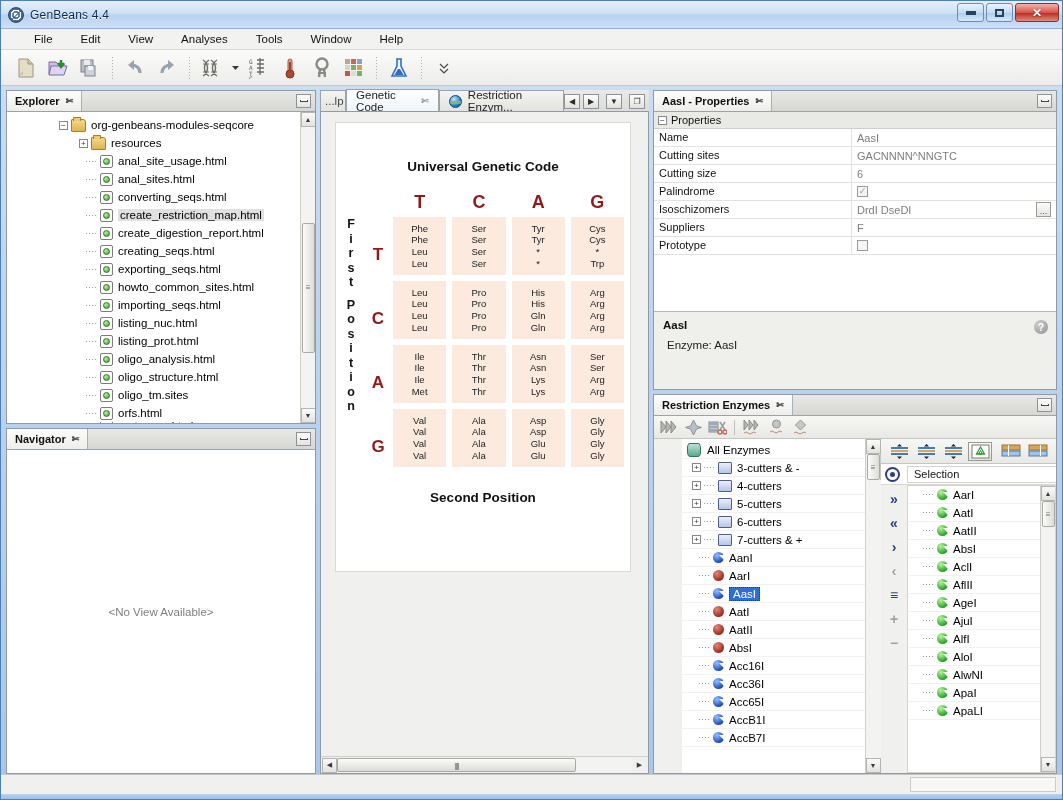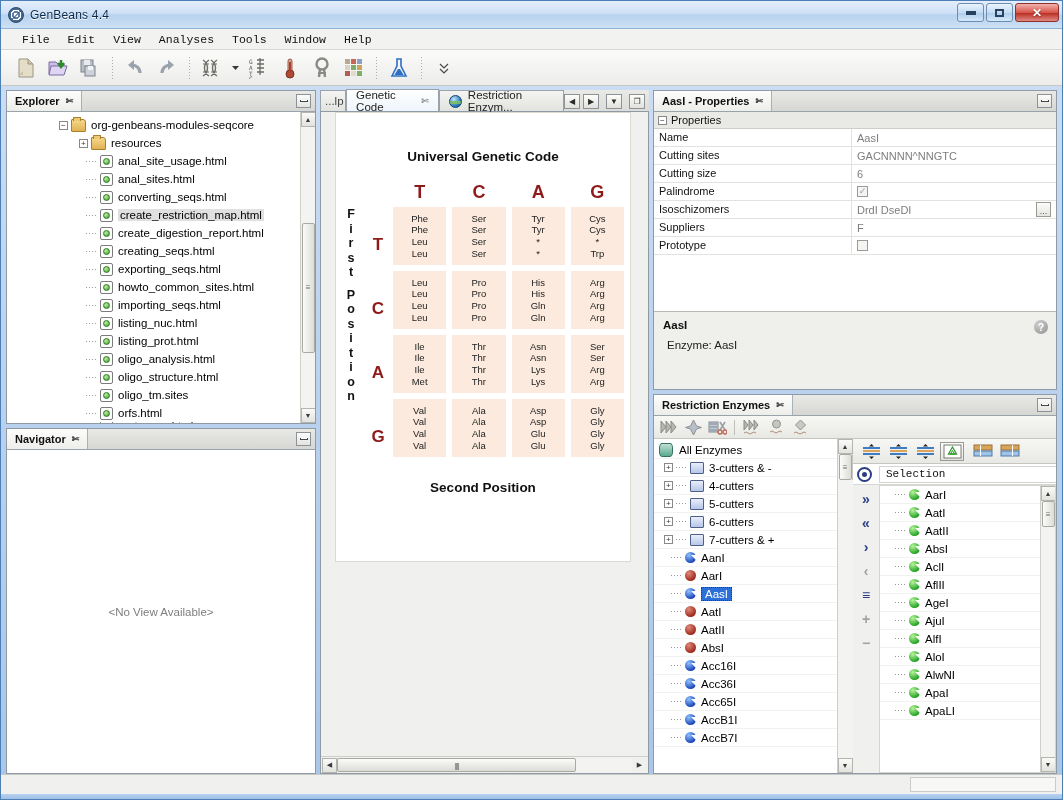--- a/index.html
+++ b/index.html
@@ -52,21 +52,21 @@
     background:linear-gradient(to bottom,#f2b2ad,#d6564b 50%,#b8281e 51%,#e08a82);
     border-color:#8e3029;
   }
   .winbtn.close .x{
     color:#fff;font-size:12px;font-weight:bold;line-height:1;text-shadow:0 1px 1px #7a1a13;
   }
   
   #menubar{
     flex:0 0 21px;height:21px; background:#f2f2f0;
     border-bottom:1px solid #d8d8d2;
-    display:flex; align-items:center; padding-left:12px; gap:0px;font-family:Liberation Mono, monospace;
+    display:flex; align-items:center; padding-left:24px; gap:10px;
   }
   #menubar .mi{ padding:2px 9px; font-size:11.5px; color:#111; }
   
   #toolbar{
     flex:0 0 36px;height:36px;
     background:linear-gradient(to bottom,#fbfbfa,#ececeb);
     border-bottom:1px solid #c8c8c4;
     display:flex;align-items:center;padding-left:10px;gap:2px;
   }
   .tbtn{ width:30px;height:30px;display:flex;align-items:center;justify-content:center;border:1px solid transparent;border-radius:2px;}
@@ -165,21 +165,21 @@
   }
   .globe:after{content:"";position:absolute;left:-2px;top:5px;width:17px;height:3px;background:#7fc05f;opacity:.85;}
   .edtabbtns{ margin-left:auto;display:flex;gap:3px;padding:0 4px 2px 0;align-items:center;}
   .tbtn-sm{ width:16px;height:15px;border:1px solid #8d9299;
     background:linear-gradient(to bottom,#fdfdfc,#e0e0dc);
     display:flex;align-items:center;justify-content:center;font-size:8px;color:#2b2b2b;}
   #editor-body{ flex:1 1 auto;background:#f0f0ee;border:1px solid #8e9aa6;border-top:none;
     display:flex;flex-direction:column;min-height:0;}
   #gc-canvas{ flex:1 1 auto;background:#f0f0ee;position:relative;overflow:hidden;}
   #gc-card{
-    position:absolute;left:14px;top:0;width:296px;height:450px;
+    position:absolute;left:14px;top:10px;width:296px;height:450px;
     background:#fff;border:1px solid #ddd9d2;
   }
   .gc-title{ text-align:center;font-weight:bold;font-size:13.5px;color:#111;margin-top:36px;}
   .gc-second{ text-align:center;font-weight:bold;font-size:13.5px;color:#111;margin-top:11px;}
   .gc-grid{ display:flex; margin-top:13px; padding:0 6px 0 3px;}
   .gc-firstcol{ width:24px;display:flex;flex-direction:column;align-items:center;
     font-weight:bold;font-size:12.5px;color:#111;padding-top:30px;line-height:14.5px;}
   .gc-rowlabels{ width:30px;display:flex;flex-direction:column;padding-top:36px;}
   .gc-rowlabel{ height:64px;display:flex;align-items:center;justify-content:center;
     font-weight:bold;font-size:17px;color:#8e1a1a;}
@@ -229,29 +229,29 @@
   .helpdot{ position:absolute;right:8px;top:8px;width:14px;height:14px;border-radius:50%;
     background:radial-gradient(circle at 35% 30%,#cfcfcf,#8f8f8f);color:#fff;font-size:10px;
     display:flex;align-items:center;justify-content:center;font-weight:bold;}
 
   #restr{ flex:1 1 auto; margin-top:4px; }
   .re-toolbar{
     flex:0 0 23px;height:23px;display:flex;align-items:center;gap:4px;padding-left:5px;
     background:linear-gradient(to bottom,#f7f7f5,#e8e8e4);border-bottom:1px solid #c6c6c0;
   }
   .re-ico{ width:20px;height:19px;display:flex;align-items:center;justify-content:center;}
-  .re-split{ flex:1 1 auto; display:flex; min-height:0; background:#fff;}
+  .re-split{ flex:1 1 auto; display:flex; min-height:0; background:#fff;margin-left:28px;}
   .re-left{ flex:0 0 199px;width:199px;position:relative;background:#fff;border-right:1px solid #c7c7c2;}
   .re-right{ flex:1 1 auto;display:flex;flex-direction:column;min-width:0;background:#f0f0ee;}
   .re-viewbar{ flex:0 0 25px;height:25px;display:flex;align-items:center;gap:3px;padding-left:6px;
     background:linear-gradient(to bottom,#f7f7f5,#e8e8e4);border-bottom:1px solid #c6c6c0;}
   .vb{ width:24px;height:19px;display:flex;align-items:center;justify-content:center;border:1px solid transparent;}
   .vb.on{ border:1px solid #9a9a94;background:linear-gradient(to bottom,#fdfdfc,#e3e3df);}
   .sel-header{ flex:0 0 21px;height:21px;display:flex;align-items:center;gap:7px;
-    padding-left:4px;background:#fff;border-bottom:1px solid #d8d8d3;font-family:Liberation Mono, monospace;}
+    padding-left:4px;background:#fff;border-bottom:1px solid #d8d8d3;}
   .target{ width:15px;height:15px;border-radius:50%;border:2px solid #2c3f86;
     display:flex;align-items:center;justify-content:center;}
   .target i{ width:5px;height:5px;border-radius:50%;background:#2c3f86;display:block;}
   .sel-label{ flex:1 1 auto;background:#fff;border:1px solid #d5d5d0;border-right:none;
     height:17px;display:flex;align-items:center;padding-left:6px;font-size:11px;color:#111;}
   .re-lists{ flex:1 1 auto;display:flex;min-height:0;}
   .arrow-col{ flex:0 0 26px;width:26px;background:#f0f0ee;display:flex;flex-direction:column;
     align-items:center;padding-top:3px;gap:3px;}
   .arr{ width:22px;height:21px;display:flex;align-items:center;justify-content:center;
     font-size:14px;color:#2c3f86;font-weight:bold;line-height:1;}

